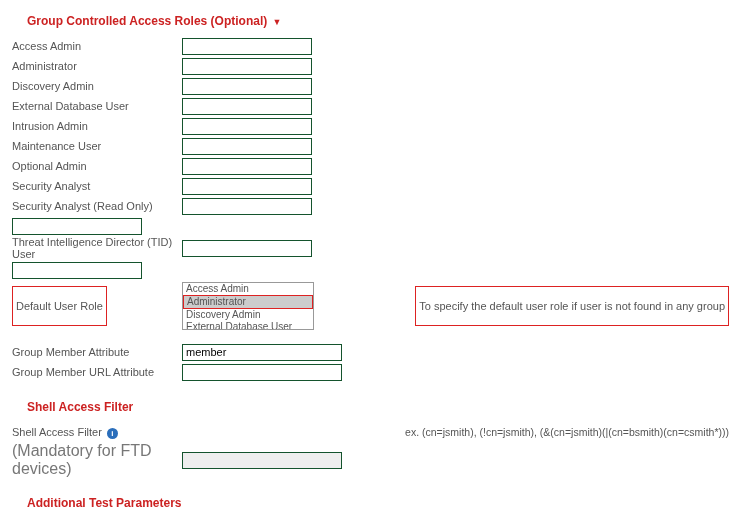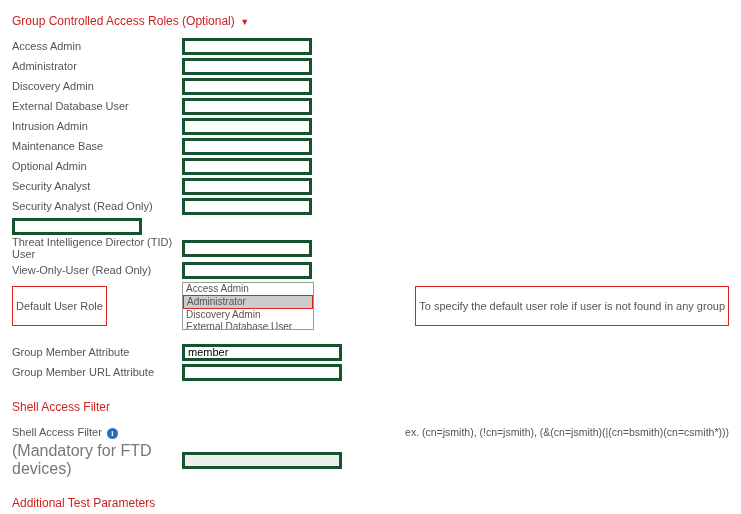--- a/index.html
+++ b/index.html
@@ -7,22 +7,22 @@
     font-family: Arial, Helvetica, sans-serif;
     font-size: 11px;
     color: #555;
     background: #fff;
     padding: 8px 12px;
     width: 741px;
   }
   .section-header {
     color: #c22;
     font-size: 12px;
-    font-weight: normal;
-    margin: 6px 0 8px 0;
+    font-weight: bold;
+    margin: 6px 0 8px 15px;
   }
   .dropdown-arrow {
     font-size: 9px;
     margin-left: 2px;
     color: #c22;
   }
   .row {
     display: flex;
     align-items: center;
     min-height: 20px;
@@ -38,21 +38,21 @@
   }
   .hint-col {
     margin-left: auto;
     padding-left: 20px;
     color: #555;
     font-size: 11px;
   }
   input[type="text"], input[type="password"] {
     width: 130px;
     height: 17px;
-    border: 3px solid #14532d;
+    border: 1px solid #14532d;
     padding: 1px 3px;
     font-size: 11px;
     background: #fff;
   }
   input.wide {
     width: 160px;
   }
   .listbox {
     width: 132px;
     height: 48px;
@@ -138,21 +138,21 @@
 </div>
 <div class="row">
   <div class="label-col">External Database User</div>
   <div class="field-col"><input type="text" style=""></div>
 </div>
 <div class="row">
   <div class="label-col">Intrusion Admin</div>
   <div class="field-col"><input type="text" style=""></div>
 </div>
 <div class="row">
-  <div class="label-col">Maintenance Base</div>
+  <div class="label-col">Maintenance User</div>
   <div class="field-col"><input type="text" style=""></div>
 </div>
 <div class="row">
   <div class="label-col">Optional Admin</div>
   <div class="field-col"><input type="text" style=""></div>
 </div>
 <div class="row">
   <div class="label-col">Security Analyst</div>
   <div class="field-col"><input type="text" style=""></div>
 </div>
@@ -161,21 +161,20 @@
   <div class="field-col"><input type="text" style=""></div>
 </div>
 <div class="row">
   <div class="field-col"><input type="text" style=""></div>
 </div>
 <div class="row">
   <div class="label-col">Threat Intelligence Director (TID) User</div>
   <div class="field-col"><input type="text" style=""></div>
 </div>
 <div class="row">
-  <div class="label-col">View-Only-User (Read Only)</div>
   <div class="field-col"><input type="text" style=""></div>
 </div>
 
 <div class="row red-box-nested" style="align-items:center; margin-top:2px;">
   <div class="label-col">
     <span class="red-box">Default User Role</span>
   </div>
   <div class="field-col role-list-wrap">
     <div class="listbox">
       <div class="opt">Access Admin</div>

